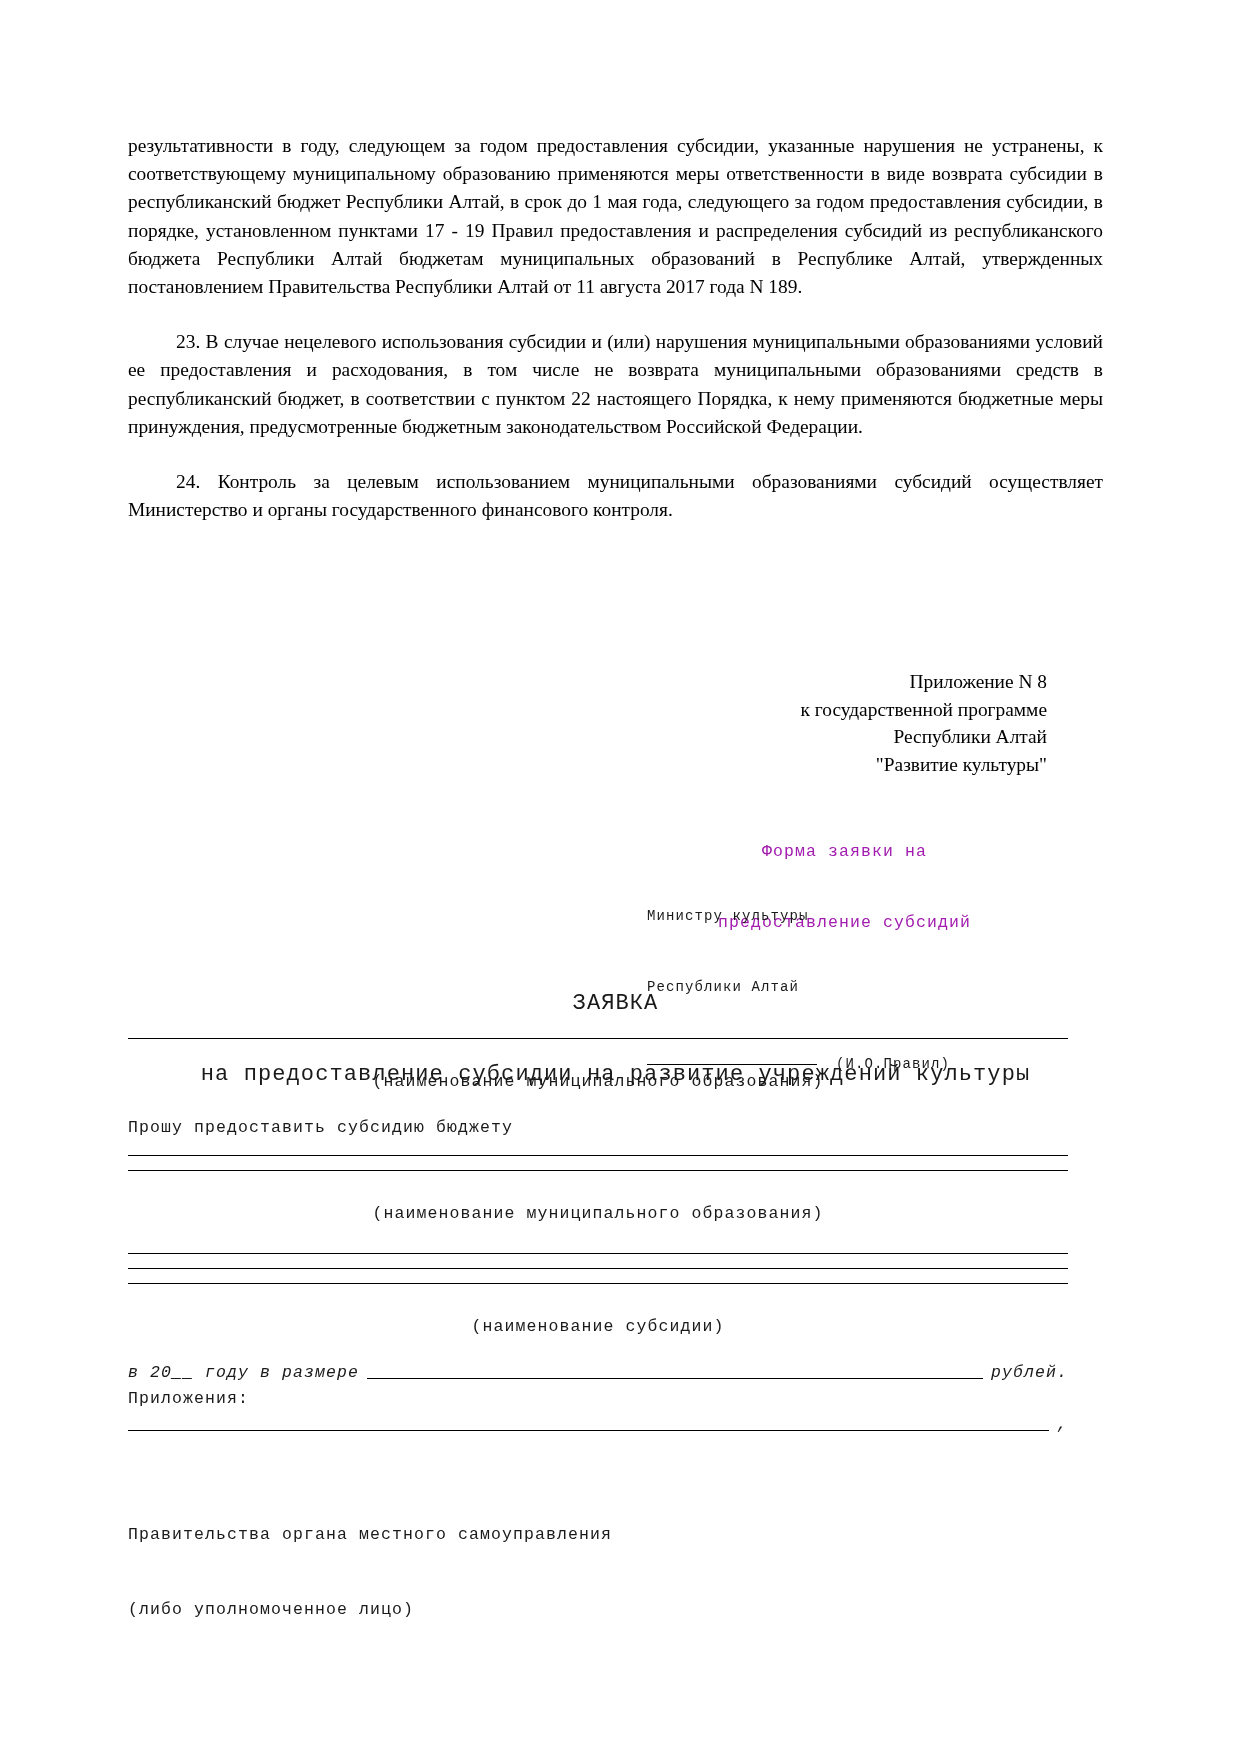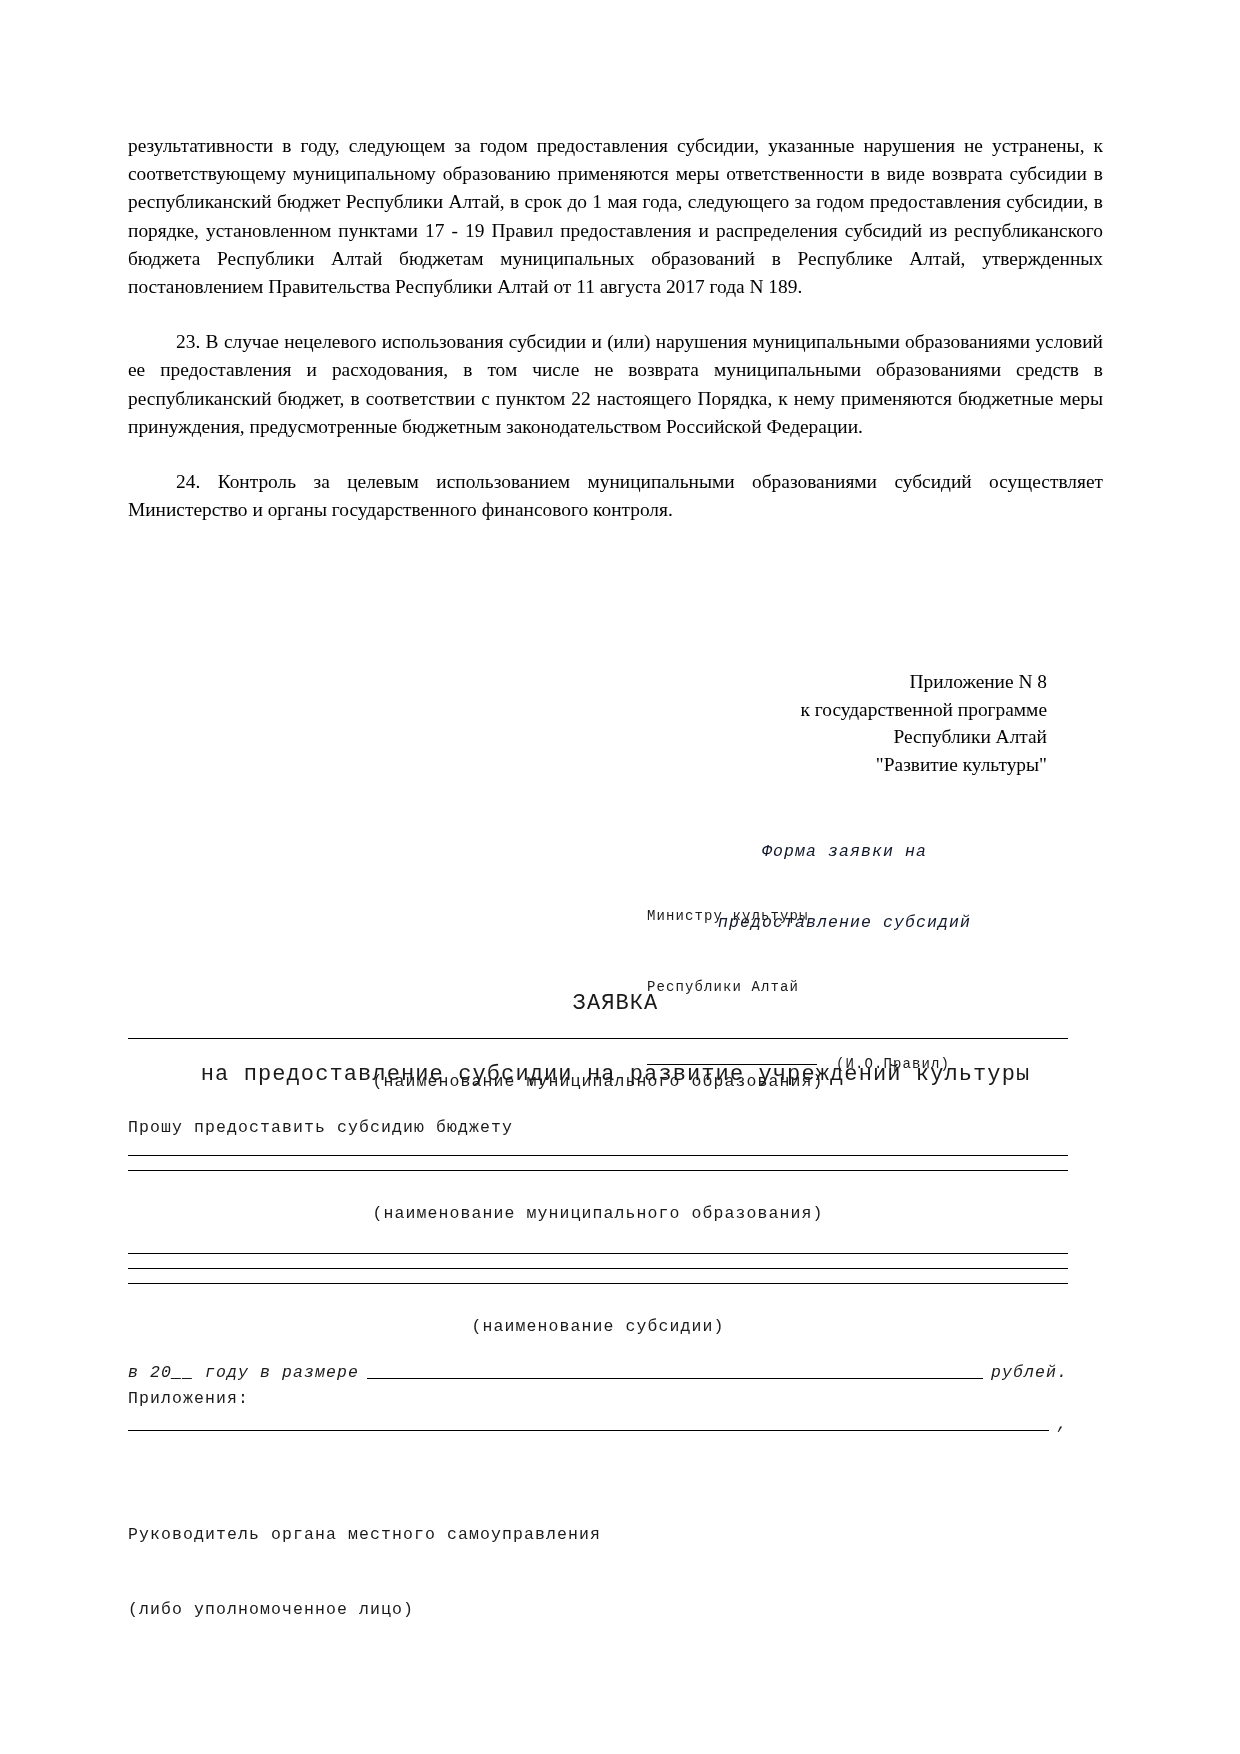--- a/index.html
+++ b/index.html
@@ -51,24 +51,23 @@
   .appendix div { white-space: nowrap; }
 
   .form-title {
     position: absolute;
     left: 690px;
     top: 793px;
     font-family: "Liberation Mono", "DejaVu Sans Mono", monospace;
     font-size: 16.5px;
     line-height: 23.5px;
     letter-spacing: 1.1px;
-    color: #0f172a;
+    color: #a21caf;
     text-align: center;
     white-space: pre;
-    font-style: italic;
   }
 
   .addressee {
     position: absolute;
     left: 619px;
     top: 858px;
     font-family: "Liberation Mono", "DejaVu Sans Mono", monospace;
     font-size: 14px;
     line-height: 23.5px;
     letter-spacing: 1.1px;
@@ -214,19 +213,19 @@
     <div class="caption">(наименование субсидии)</div>
 
     <div class="gap-20"></div>
     <div class="amount-row"><span>в 20__ году в размере</span><span class="grow"></span><span>рублей.</span></div>
 
     <div class="left-line">Приложения:</div>
     <div class="amount-row"><span class="grow" style="margin-left:0;"></span><span>,</span></div>
 
     <div class="gap-34"></div>
     <div class="signature-block">
-      <div>Руководитель органа местного самоуправления</div>
+      <div>Правительства органа местного самоуправления</div>
       <div>(либо уполномоченное лицо)</div>
     </div>
 
   </div>
 
 </div>
 
 </body></html>

